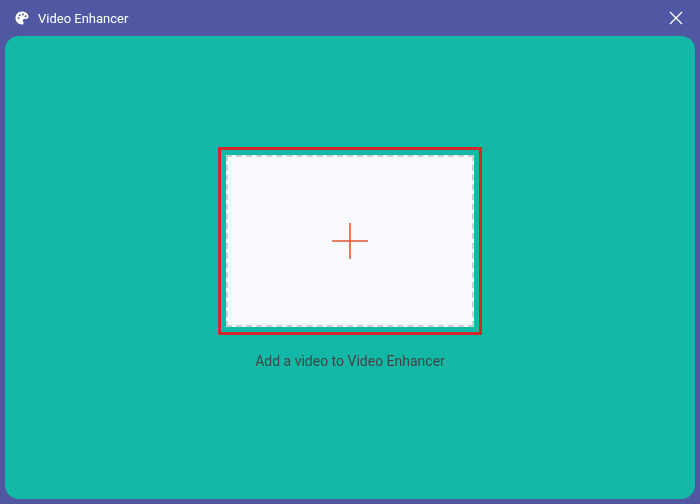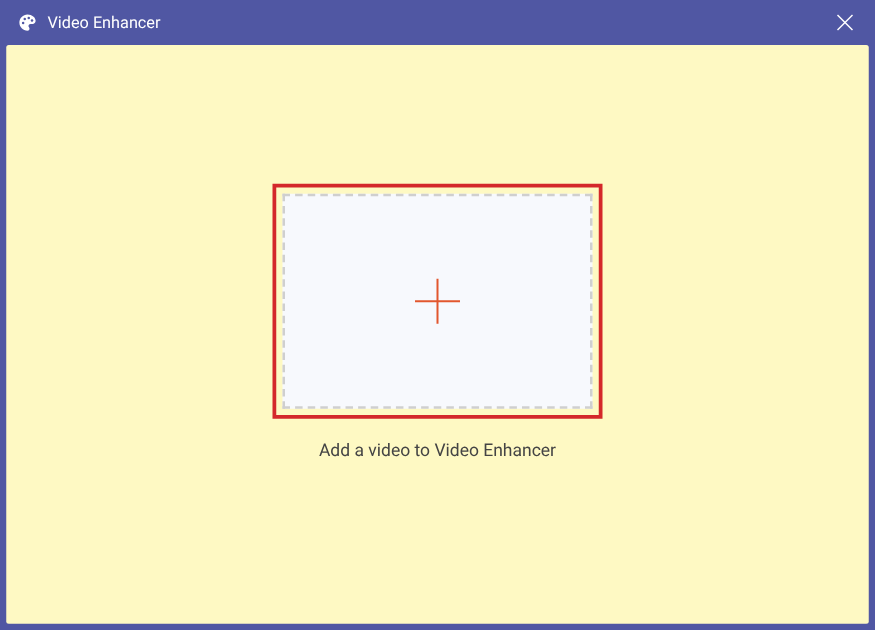--- a/index.html
+++ b/index.html
@@ -49,22 +49,22 @@
       display: flex;
       align-items: center;
       justify-content: center;
     }
     .close-icon svg {
       display: block;
     }
     .content-panel {
       flex: 1;
       margin: 0 5px 5px 5px;
-      background: #fef9c3;
-      border-radius: 2px;
+      background: #14b8a6;
+      border-radius: 14px;
       display: flex;
       flex-direction: column;
       align-items: center;
       justify-content: center;
     }
     .dropzone-wrap {
       display: flex;
       flex-direction: column;
       align-items: center;
       gap: 18px;

